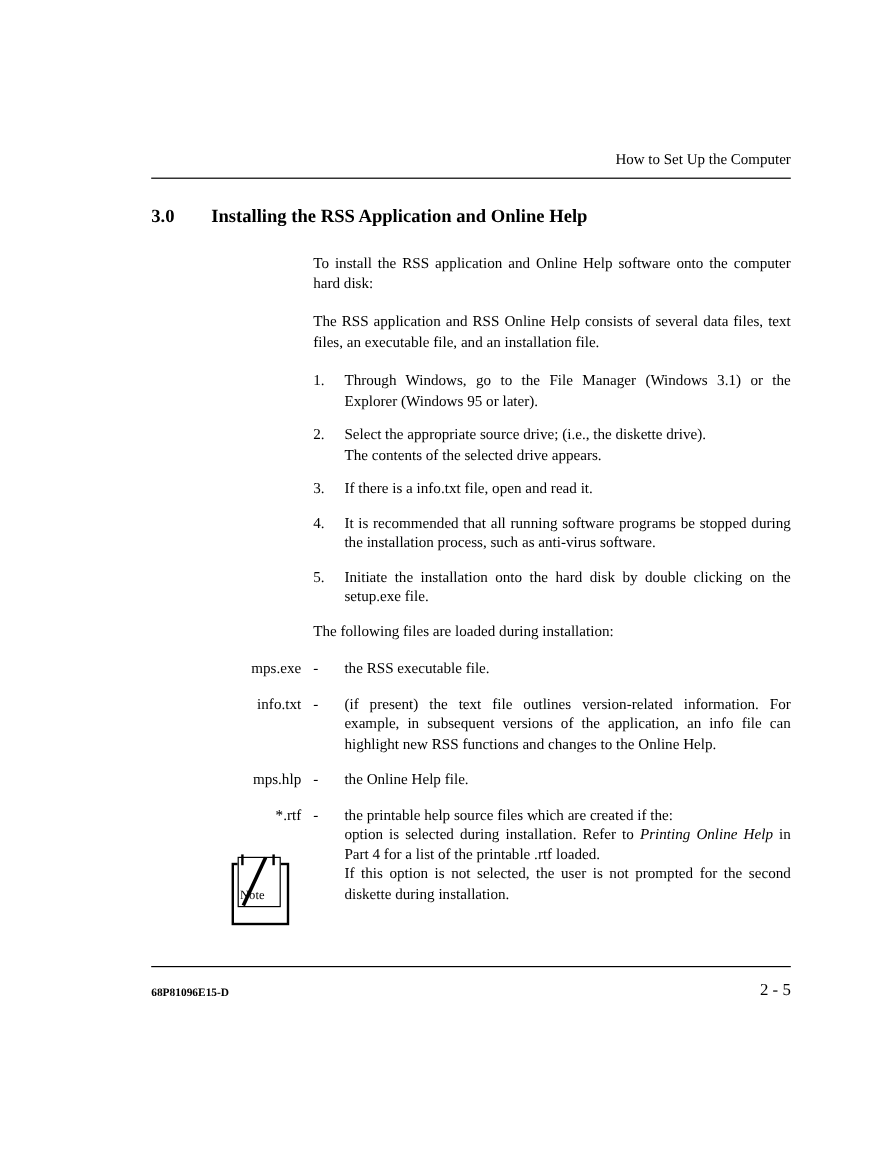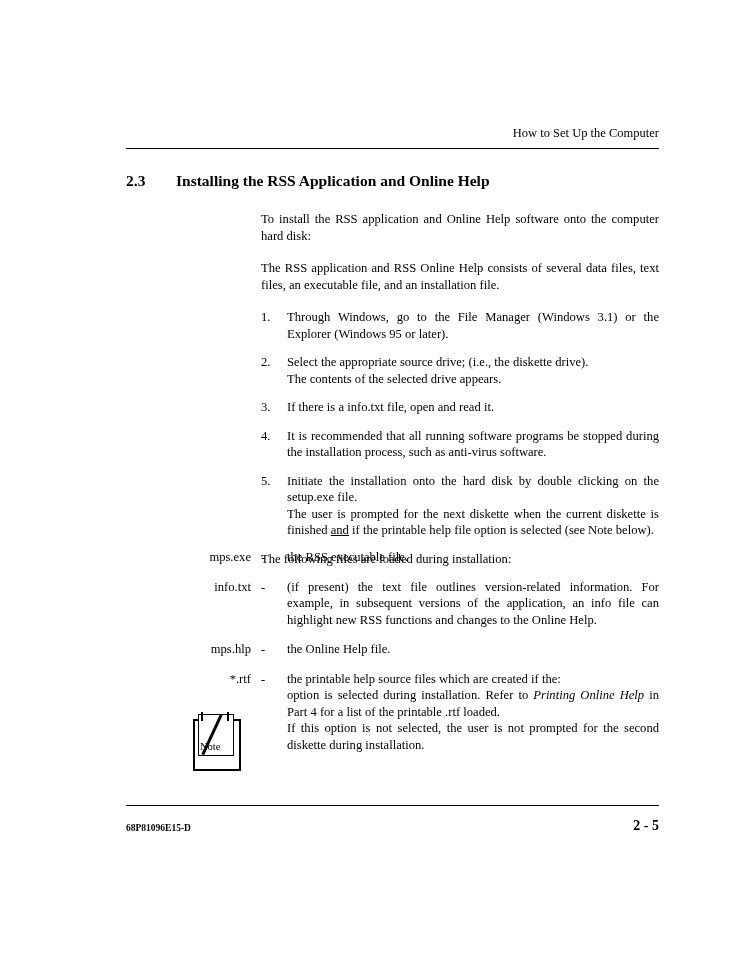--- a/index.html
+++ b/index.html
@@ -176,32 +176,32 @@
     top: 823px;
     font-size: 9.5px;
     font-weight: bold;
     font-family: "Liberation Serif", serif;
   }
   .footer-right {
     position: absolute;
     right: 88px;
     top: 818px;
     font-size: 14px;
-    font-weight: bold;
+    font-weight: normal;
   }
 </style>
 </head>
 <body>
 
 <div class="page">
 
   <div class="header-text">How to Set Up the Computer</div>
   <div class="header-rule"></div>
 
-  <div class="section-number">2.3</div>
+  <div class="section-number">3.0</div>
   <div class="section-title">Installing the RSS Application and Online Help</div>
 
   <div class="body-col">
 
     <p class="para">To install the RSS application and Online Help software onto the computer hard disk:</p>
     <p class="para">The RSS application and RSS Online Help consists of several data files, text files, an executable file, and an installation file.</p>
 
     <div class="list">
 
       <div class="li">
@@ -221,23 +221,20 @@
       </div>
 
       <div class="li">
         <span class="num">4.</span>
         <span>It is recommended that all running software programs be stopped during the installation process, such as anti-virus software.</span>
       </div>
 
       <div class="li">
         <span class="num">5.</span>
         <span>Initiate the installation onto the hard disk by double clicking on the </span><b>setup.exe</b><span> file.</span>
-        <div class="sub">
-          <span>The user is prompted for the next diskette when the current diskette is finished </span><span class="ul">and</span><span> if the printable help file option is selected (see Note below).</span>
-        </div>
       </div>
 
     </div>
 
     <p class="para" style="margin-top:6px;">The following files are loaded during installation:</p>
 
   </div>
 
   <div class="deflist">
 

